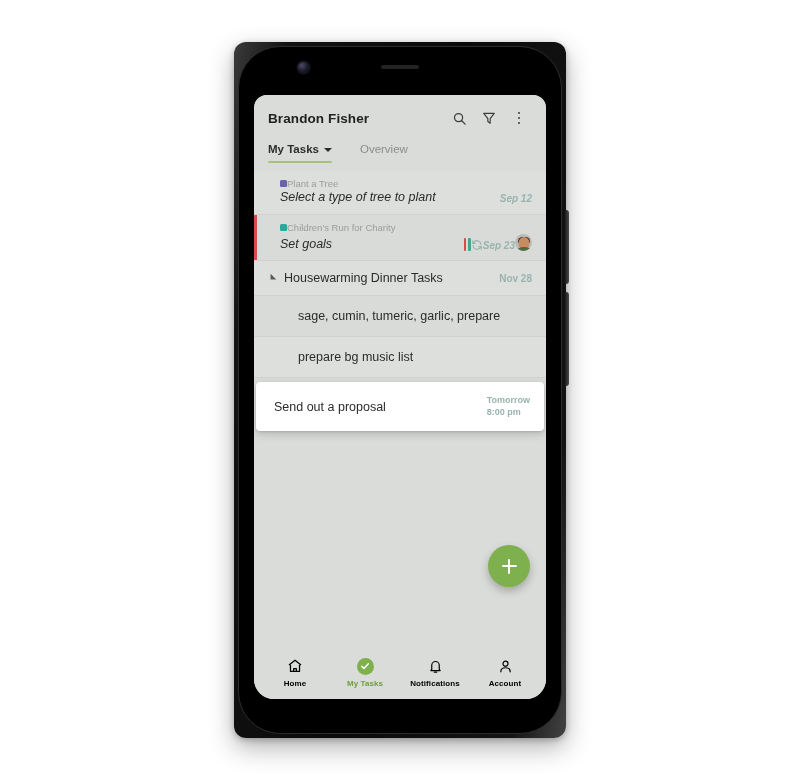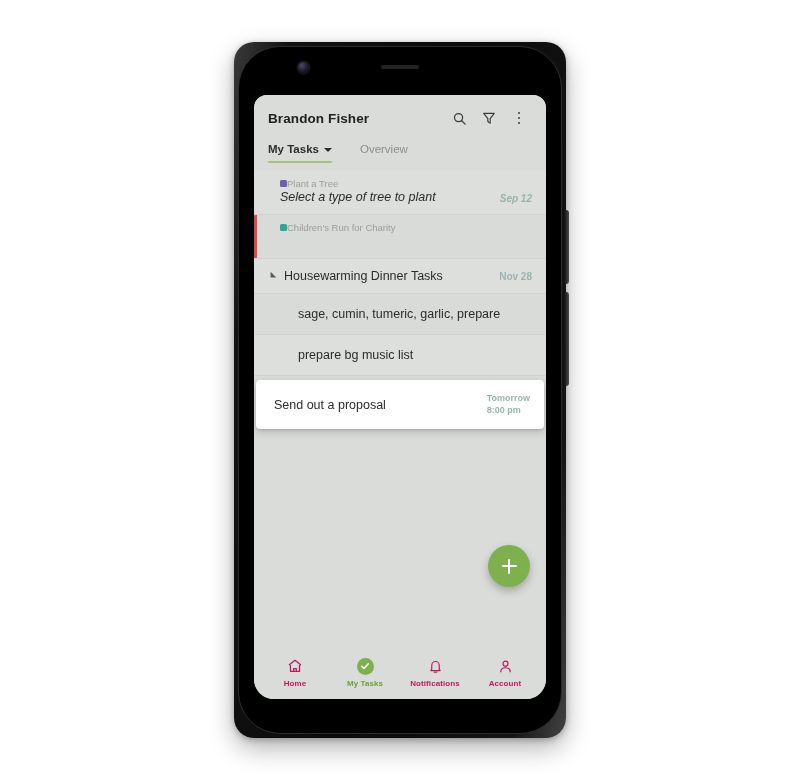--- a/index.html
+++ b/index.html
@@ -16,21 +16,21 @@
   }
 
   
   .phone-frame {
     position: absolute;
     left: 234px;
     top: 42px;
     width: 332px;
     height: 696px;
     background: linear-gradient(100deg,#3a3a3a 0%, #121212 12%, #0a0a0a 50%, #141414 88%, #434343 100%);
-    border-radius: 20px;
+    border-radius: 12px;
     box-shadow: 0 10px 26px rgba(0,0,0,0.30), 0 2px 6px rgba(0,0,0,0.25);
   }
   .phone-inner-bezel {
     position: absolute;
     left: 4px;
     top: 4px;
     right: 4px;
     bottom: 4px;
     background: #000;
     border-radius: 42px;
@@ -342,21 +342,21 @@
     padding: 0 6px 4px 6px;
     box-sizing: border-box;
   }
   .nav-item {
     flex: 1;
     display: flex;
     flex-direction: column;
     align-items: center;
     gap: 3px;
     cursor: pointer;
-    color: #be185d;
+    color: #000000;
   }
   .nav-item.active { color: #6f9e3f; }
   .nav-label { font-size: 8px; font-weight: bold; letter-spacing: 0.1px; }
   .nav-icon { height: 19px; display: flex; align-items: center; justify-content: center; }
   .check-circle {
     width: 17px; height: 17px;
     border-radius: 50%;
     background: #7fb04e;
     display: flex;
     align-items: center;
@@ -418,20 +418,41 @@
           <span class="task-title">Select a type of tree to plant</span>
           <span class="task-due">Sep 12</span>
         </div>
       </div>
 
       <div class="task-row alt">
         <div class="accent-stripe"></div>
         <div class="proj-line">
           <span class="proj-chip" style="background:#29a99a"></span>
           <span class="proj-name">Children's Run for Charity</span>
+        </div>
+        <div class="task-main">
+          <span class="task-title">Set goals</span>
+          <span class="prio-bars">
+            <i style="background:#d94a4a"></i>
+              <i style="background:#4aa38f"></i>
+          </span>
+          <span class="sync-ico">
+            <svg width="12" height="12" viewBox="0 0 24 24" fill="none" stroke="currentColor" stroke-width="2.2" stroke-linecap="round">
+              <path d="M20 11a8 8 0 0 0-13.7-5.3L3.5 8.5"></path>
+              <polyline points="3.5,3.6 3.5,8.7 8.6,8.7"></polyline>
+              <path d="M4 13a8 8 0 0 0 13.7 5.3l2.8-2.8"></path>
+              <polyline points="20.5,20.4 20.5,15.3 15.4,15.3"></polyline>
+            </svg>
+          </span>
+          <span class="task-due">Sep 23</span>
+          <span class="avatar">
+            <span class="hair"></span>
+              <span class="face"></span>
+              <span class="shoulders"></span>
+          </span>
         </div>
       </div>
 
       <div class="group-row">
         <span class="group-caret"></span>
         <span class="group-title">Housewarming Dinner Tasks</span>
         <span class="task-due">Nov 28</span>
       </div>
 
       <div class="sub-row alt">sage, cumin, tumeric, garlic, prepare</div>

